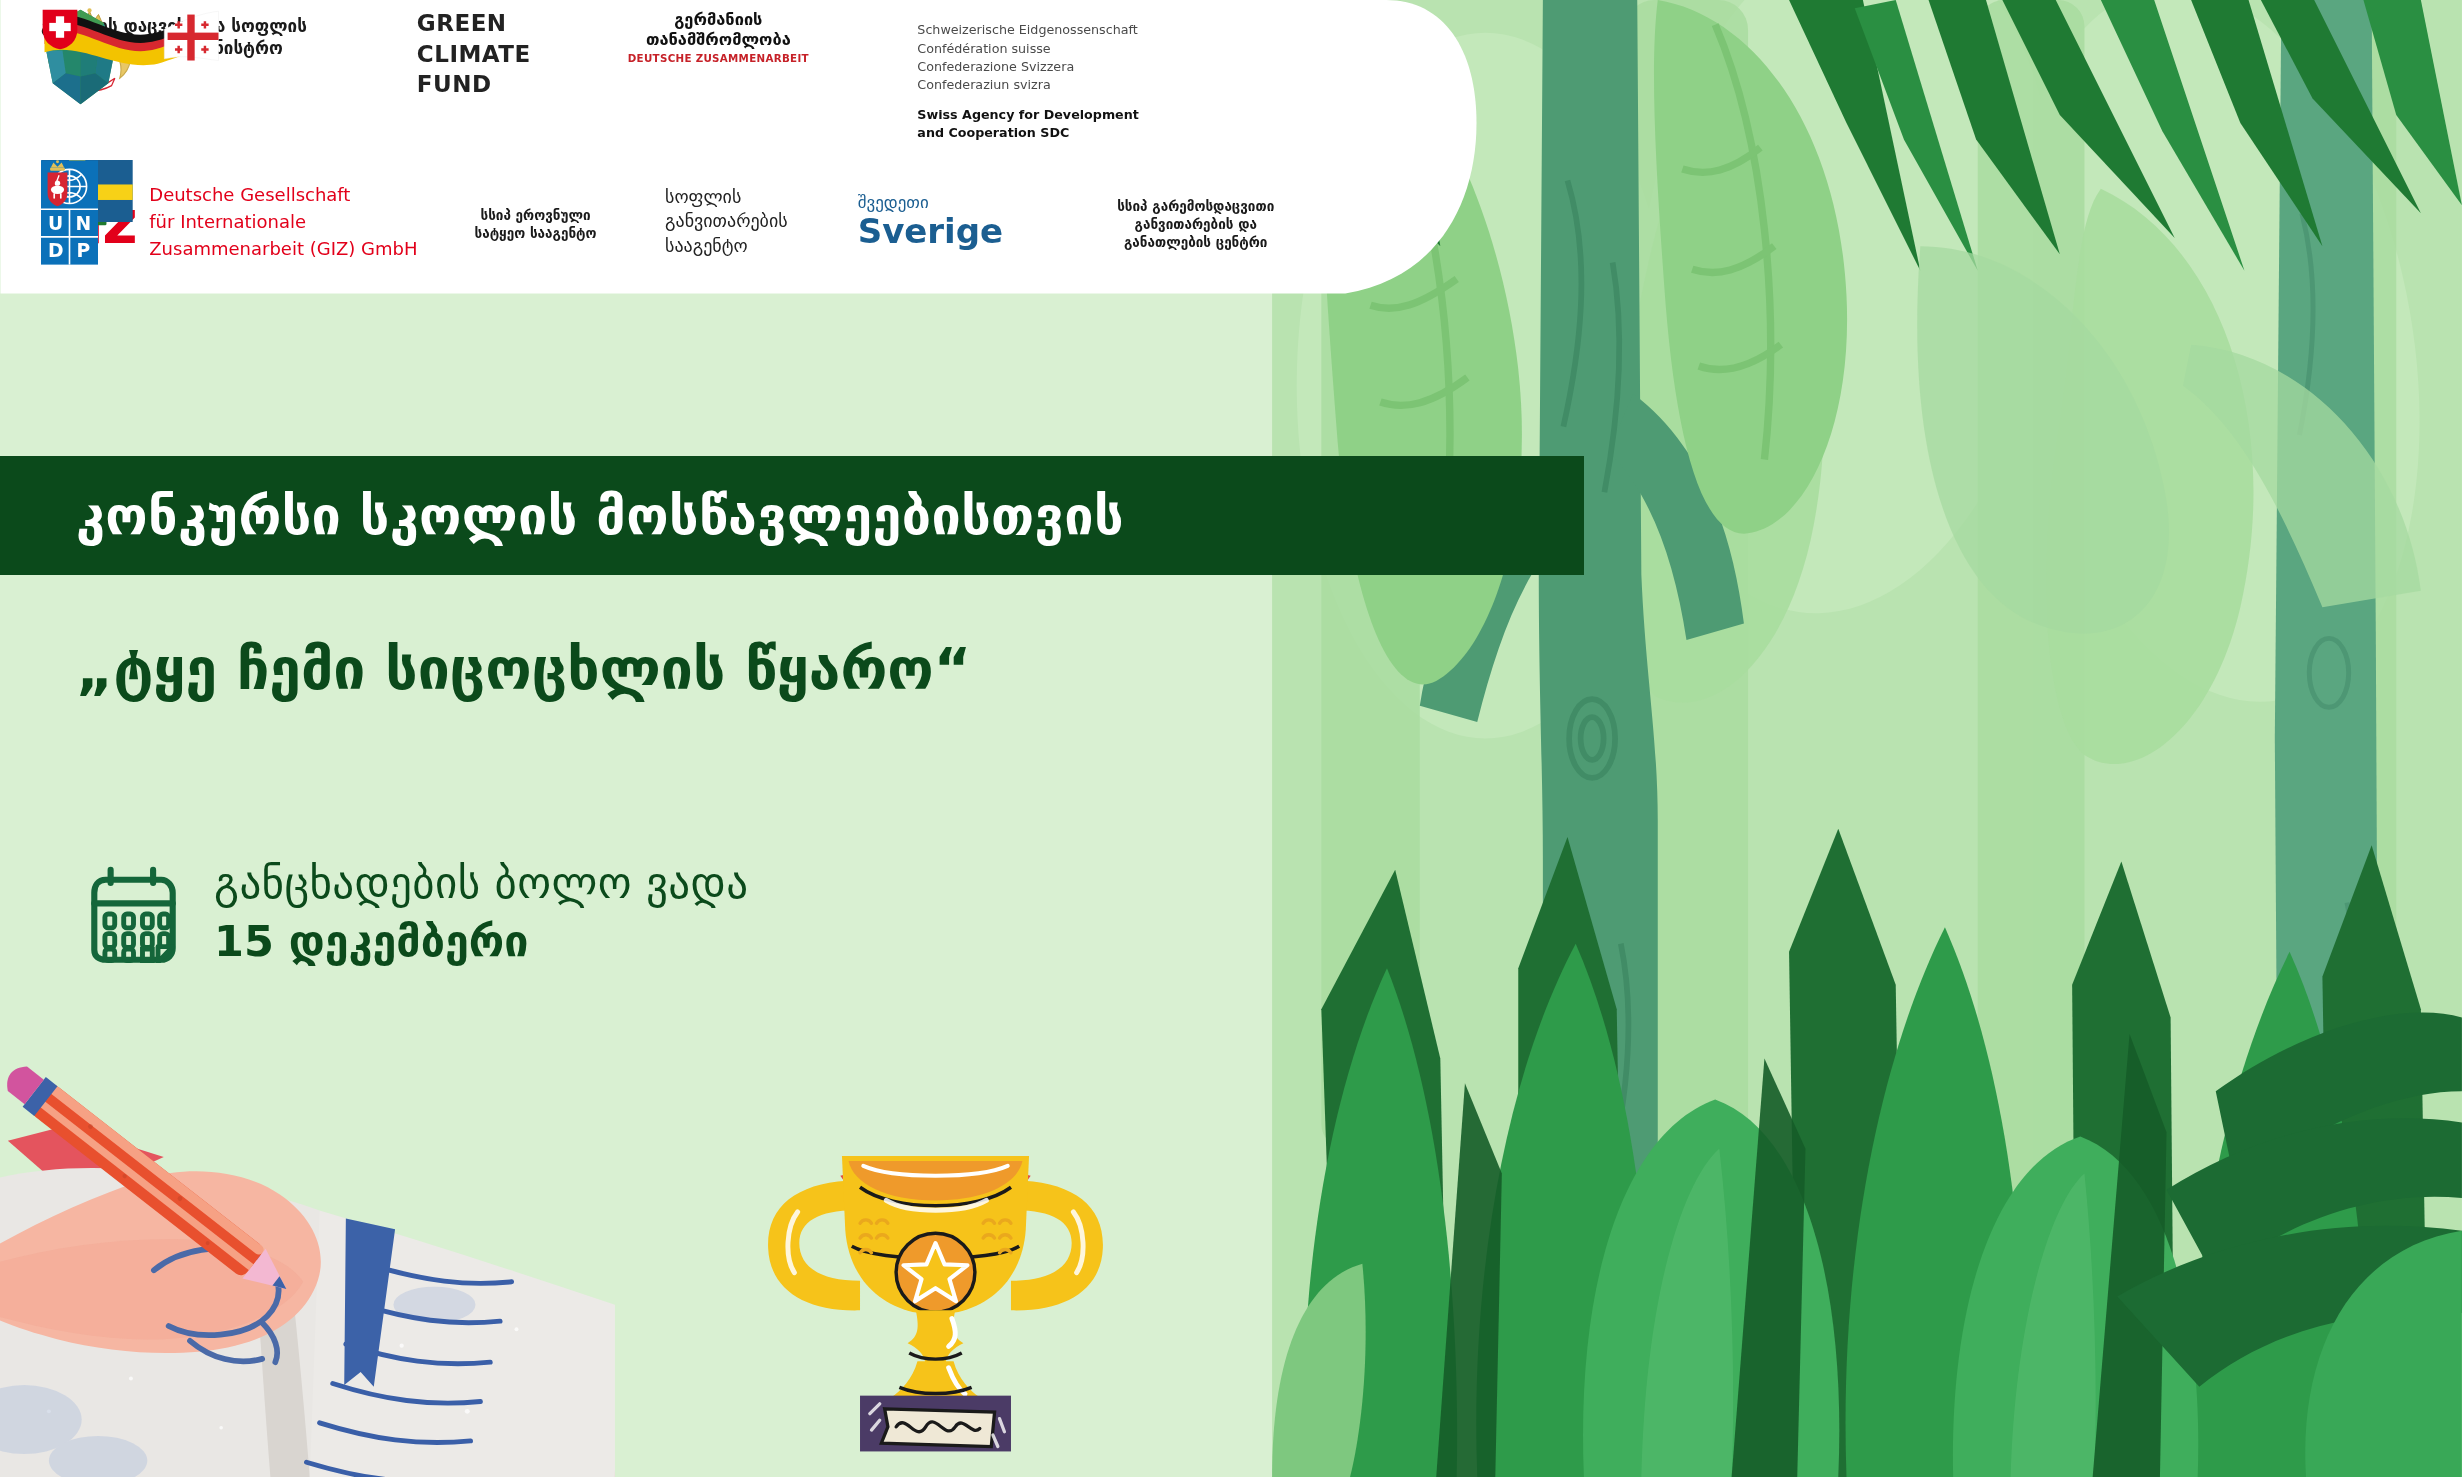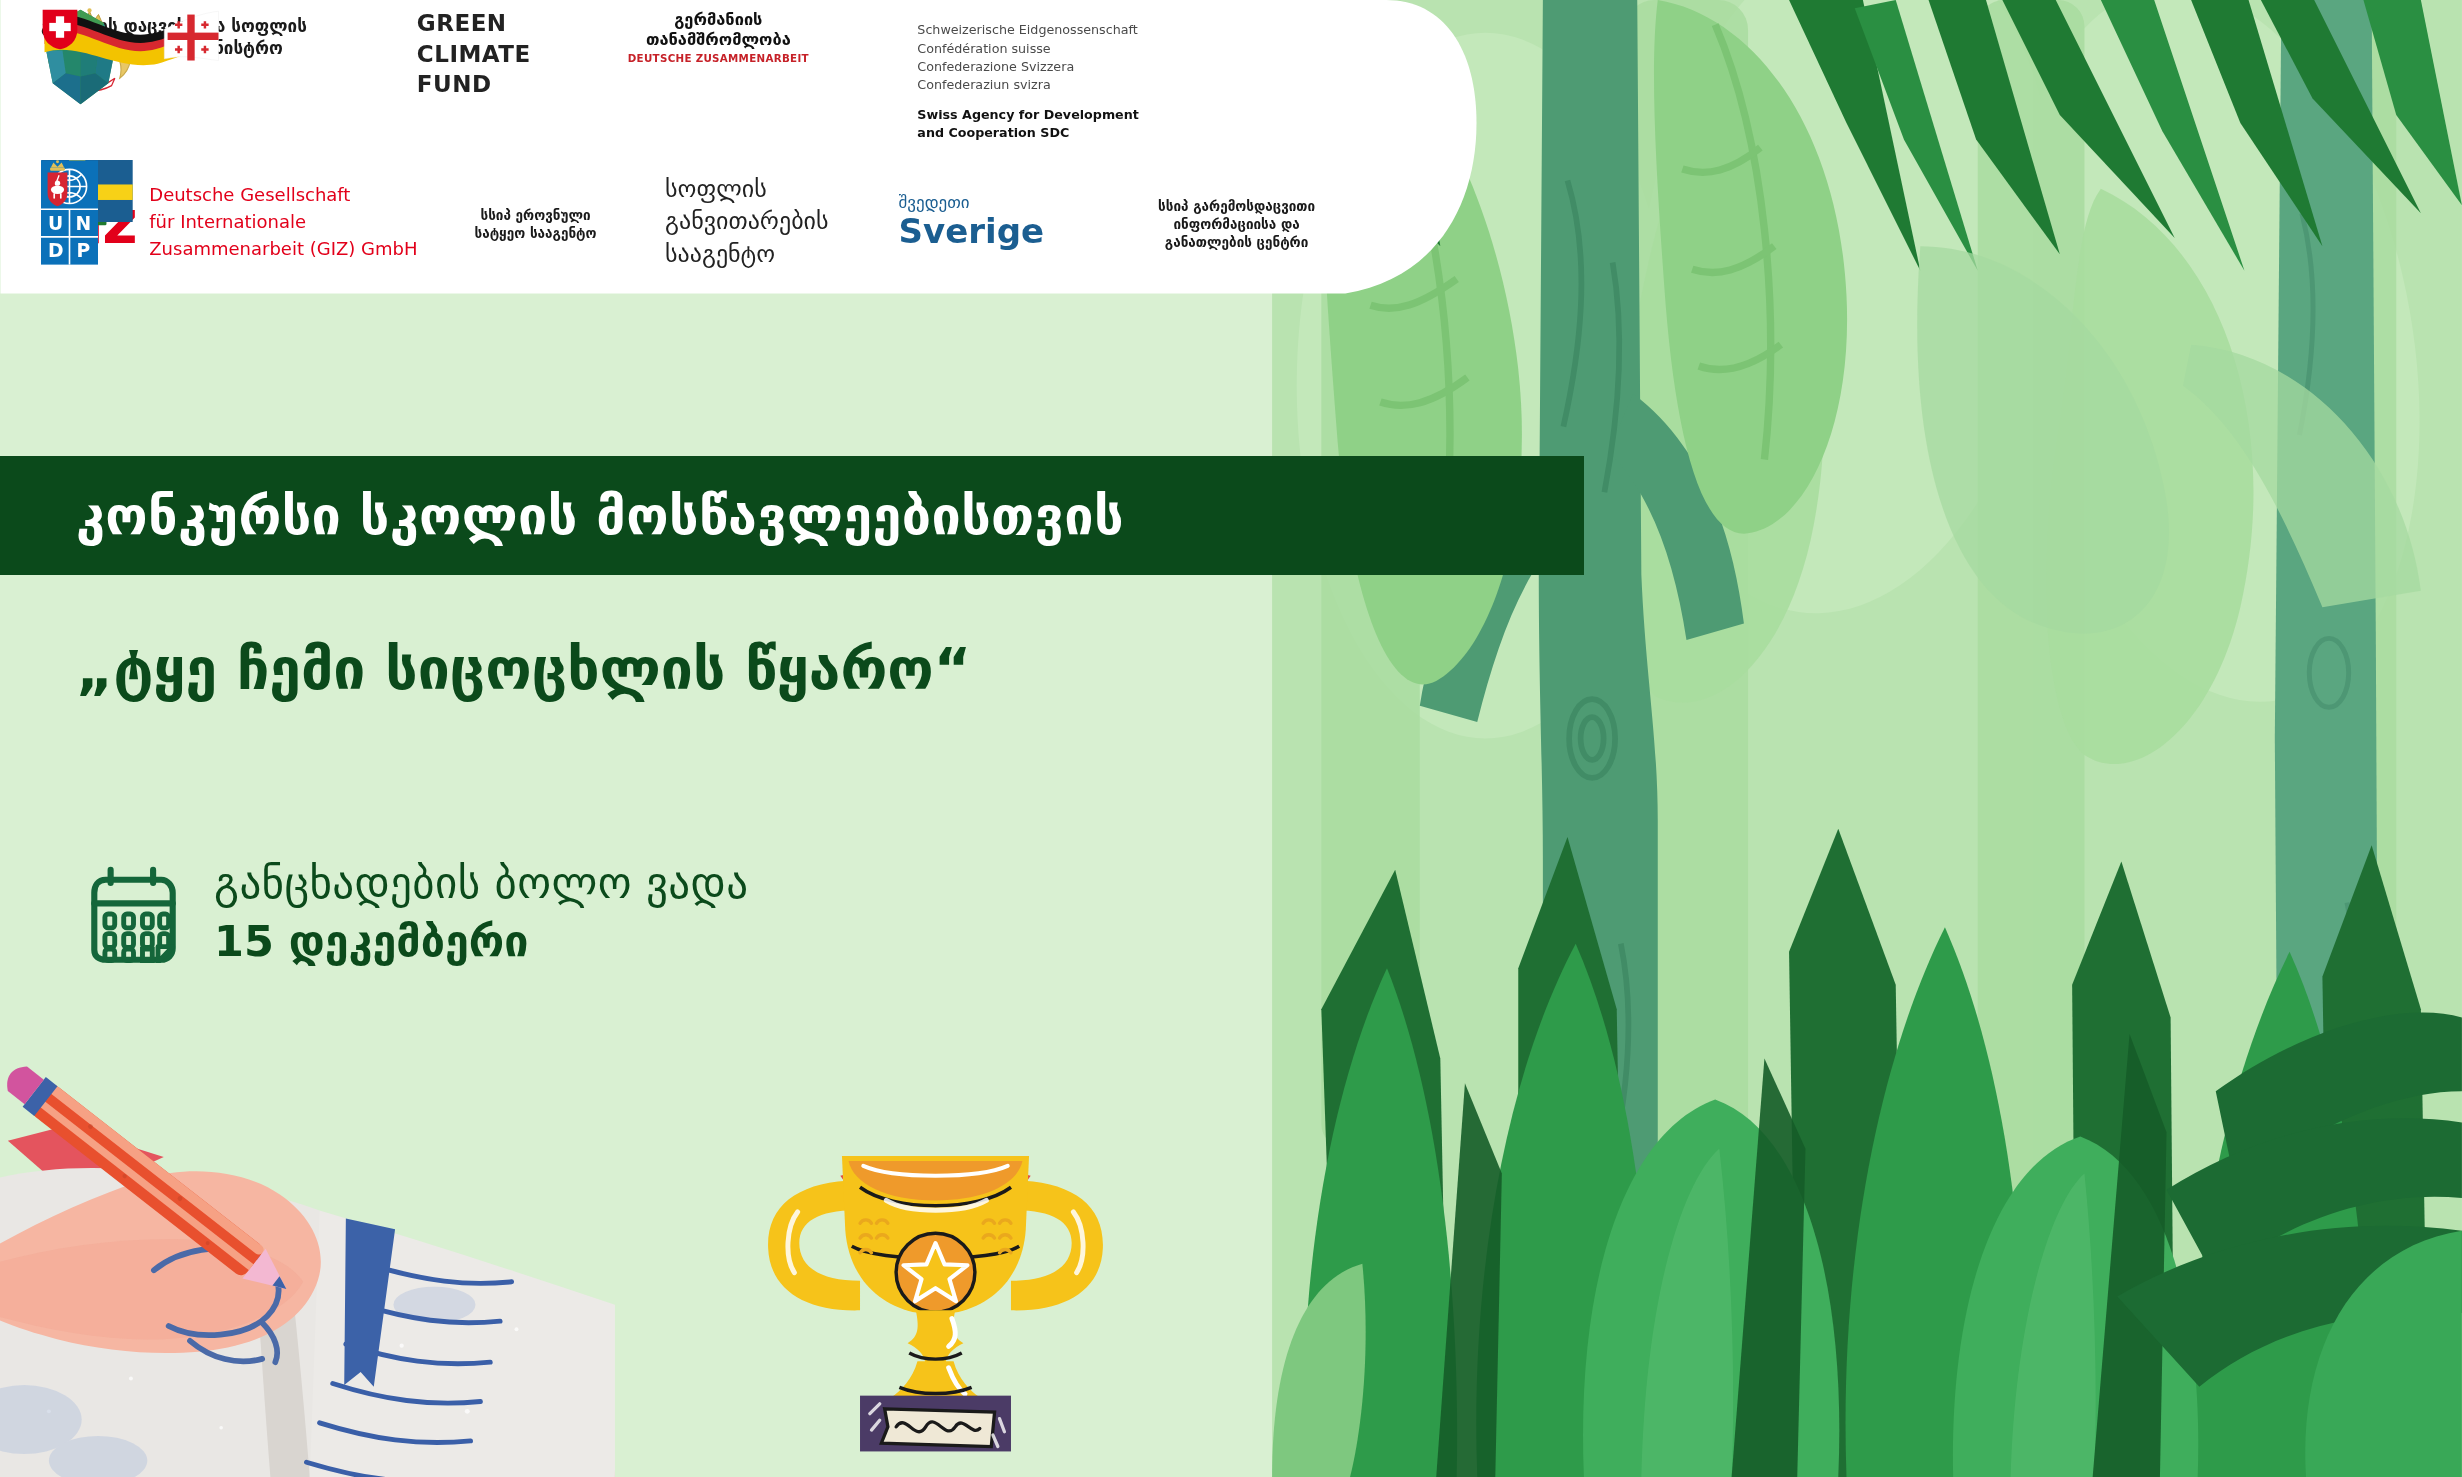--- a/index.html
+++ b/index.html
@@ -354,21 +354,21 @@
               <path d="M62 14 C 52 26 50 42 56 52 L62 52 Z" fill="#8cc63f"></path>
               <path d="M32 14 C 42 26 44 42 38 52 L32 52 Z" fill="#5aaa2f"></path>
               <path d="M62 14 C 72 26 74 42 68 52 L62 52 Z" fill="#5aaa2f"></path>
               <rect x="28" y="56" width="6" height="18" fill="#1f7a2e"></rect>
               <rect x="58" y="56" width="6" height="18" fill="#1f7a2e"></rect>
               <path d="M40 58 L40 74 L54 74 L54 58 Z" fill="#1f7a2e"></path>
               <rect x="44" y="64" width="7" height="10" fill="#ffffff"></rect>
               <rect x="14" y="74" width="66" height="6" rx="1.6" fill="#1f7a2e"></rect>
             </svg>
           </span>
-          <span class="logo-txt" style="font-size:24px;font-weight:normal;color:#222;line-height:1.35;">
+          <span class="logo-txt" style="font-size:18px;font-weight:normal;color:#222;line-height:1.35;">
             <span>სოფლის</span><br>
             <span>განვითარების</span><br>
             <span>სააგენტო</span>
           </span>
         </div>
 
         <div class="logo" style="gap:13px;align-items:center;">
           <span class="logo-mark">
             <svg width="92" height="62" viewBox="0 0 112 76">
               <rect x="0" y="0" width="112" height="76" fill="#1b5e91"></rect>
@@ -417,21 +417,21 @@
                 <ellipse cx="20" cy="36" rx="8" ry="5"></ellipse>
                 <circle cx="20" cy="28" r="3.2"></circle>
                 <rect x="15" y="40" width="2" height="7" rx="1"></rect>
                 <rect x="23" y="40" width="2" height="7" rx="1"></rect>
                 <rect x="19" y="18" width="1.6" height="13" transform="rotate(20 20 24)"></rect>
               </g>
             </svg>
           </span>
           <span class="logo-txt" style="font-size:13.5px;text-align:center;line-height:1.35;">
             <span>სსიპ გარემოსდაცვითი</span><br>
-            <span>ინფორმაციისა და</span><br>
+            <span>განვითარების და</span><br>
             <span>განათლების ცენტრი</span>
           </span>
         </div>
 
       </div>
     </div>
   </div>
 
   <div class="title-banner">
     <span class="t">კონკურსი სკოლის მოსწავლეებისთვის</span>

